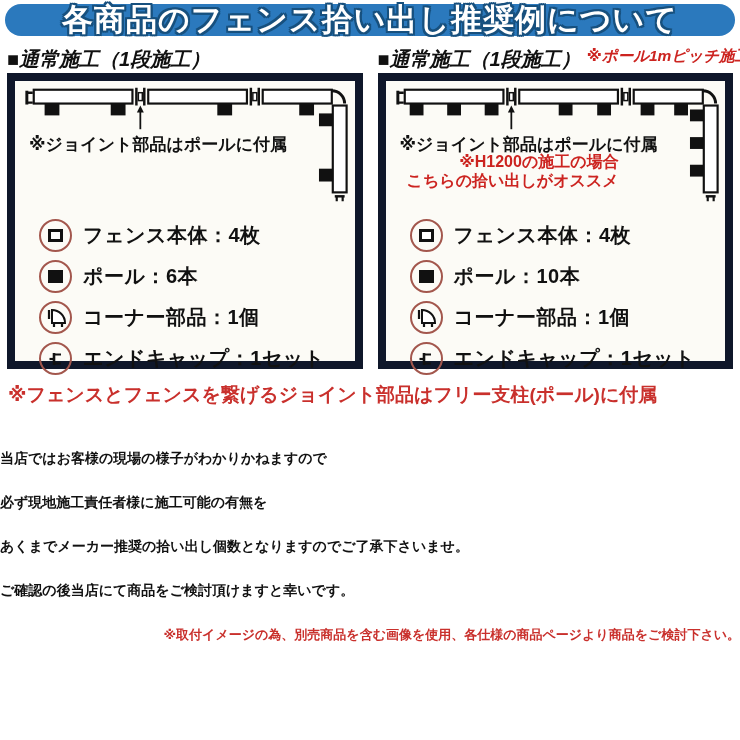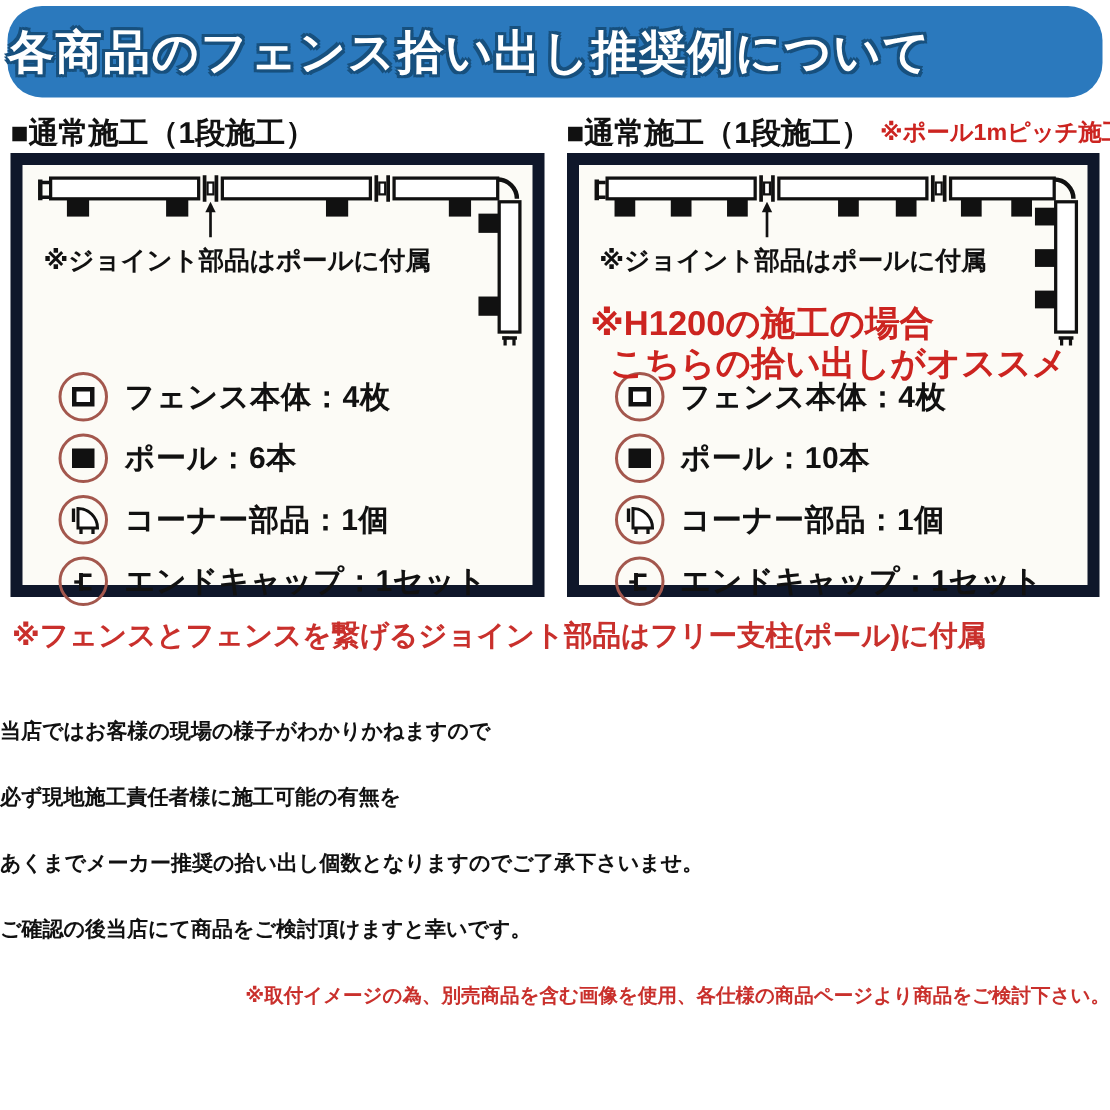--- a/index.html
+++ b/index.html
@@ -3,45 +3,45 @@
 <meta charset="utf-8">
 <style>
   * { box-sizing: border-box; }
   html,body { margin:0; padding:0; }
   body { font-family: "Liberation Sans", "DejaVu Sans", sans-serif; background:#ffffff; }
   .page { width:740px; height:740px; background:#ffffff; overflow:hidden; position:relative; }
 
   
   .title-bar {
     margin:4px 5px 0;
-    height:61px;
+    height:32px;
     background:#2b79bd;
     border-radius:23px;
-    display:flex; align-items:center; 
+    display:flex; align-items:center; justify-content:center;
   }
   .title-bar span {
     color:#ffffff; font-size:31px; font-weight:bold; letter-spacing:1px;
     text-shadow:-2px -2px 0 #17507e, 2px -2px 0 #17507e, -2px 2px 0 #17507e,
                  2px 2px 0 #17507e, 0 2px 0 #17507e, 2px 0 0 #17507e,
                  0 -2px 0 #17507e, -2px 0 0 #17507e;
     white-space:nowrap;
   }
 
   
   .panels { display:flex; gap:15px; padding:0 7px; margin-top:10px; }
   .panel { flex:1; min-width:0; }
-  .panel-header { height:27px; display:flex; align-items:center; gap:6px; white-space:nowrap; }
+  .panel-header { height:27px; display:flex; align-items:flex-start; gap:6px; white-space:nowrap;font-style:italic; }
   .panel-header .main { font-size:20px; font-weight:bold; color:#111; }
   .panel-header .hnote { font-size:15.5px; font-weight:bold; color:#cc2420; }
   .panel-box { border:8px solid #0f172a; background:#fcfbf6; height:296px; position:relative; }
 
   .diagram { position:relative; height:128px; }
   .diagram svg { position:absolute; left:0; top:0; width:100%; height:100%; }
   .joint-note { position:absolute; left:14px; top:52px; font-size:17px; font-weight:bold; color:#111; white-space:nowrap; }
-  .h1200 { position:absolute; left:8px; top:92px; font-size:23px; font-weight:bold; color:#cc2420; line-height:1.18; white-space:nowrap; }
+  .h1200 { position:absolute; left:8px; top:72px; font-size:16px; font-weight:bold; color:#cc2420; line-height:1.18; white-space:nowrap;text-align:right; }
   .h1200 .l2 { display:block; padding-left:13px; }
 
   .items { padding:6px 0 0 24px; }
   .item { display:flex; align-items:center; height:41px; gap:11px; }
   .circle { width:33px; height:33px; border:2px solid #a3574d; border-radius:50%;
             display:flex; align-items:center; justify-content:center; flex:none; background:transparent; }
   .ic-fence { width:15px; height:13px; border:3px solid #111; background:#fff; }
   .ic-pole  { width:15px; height:13px; background:#111; }
   .item .label { font-size:20px; font-weight:bold; color:#111; letter-spacing:0.5px; white-space:nowrap; }
 

